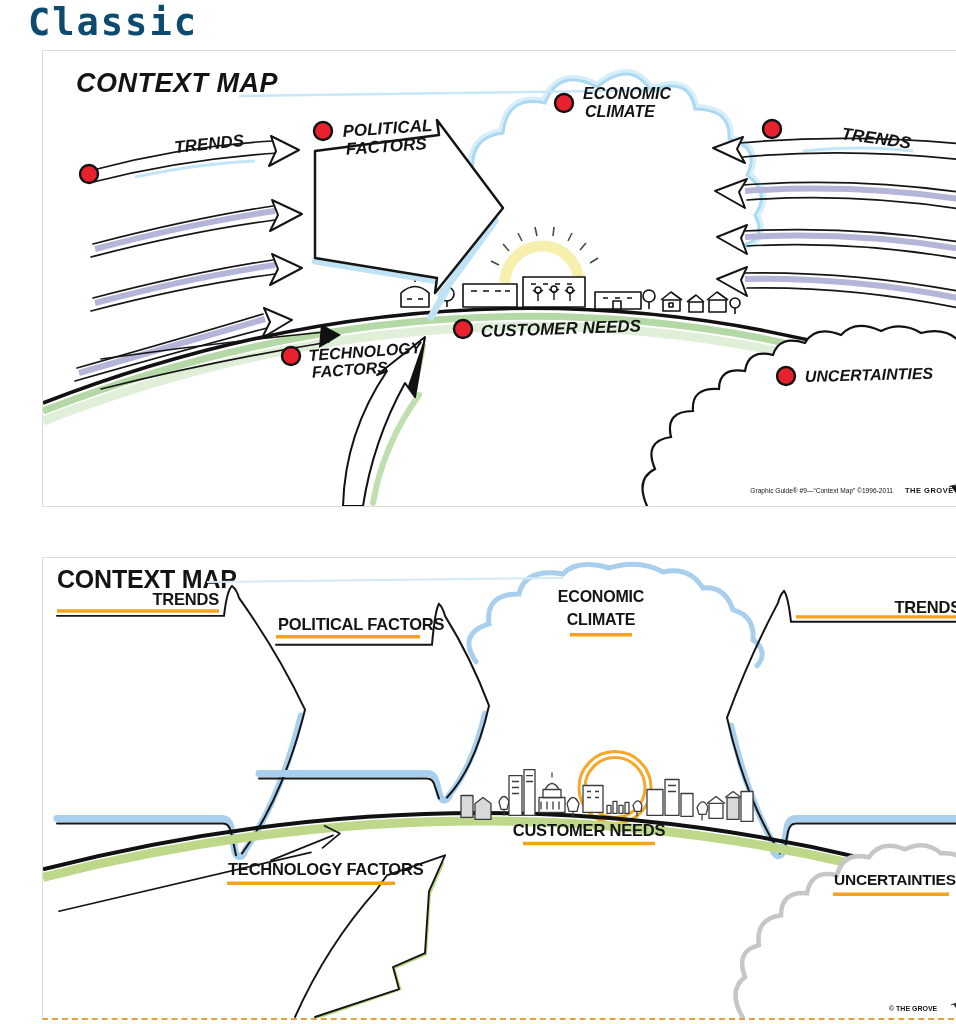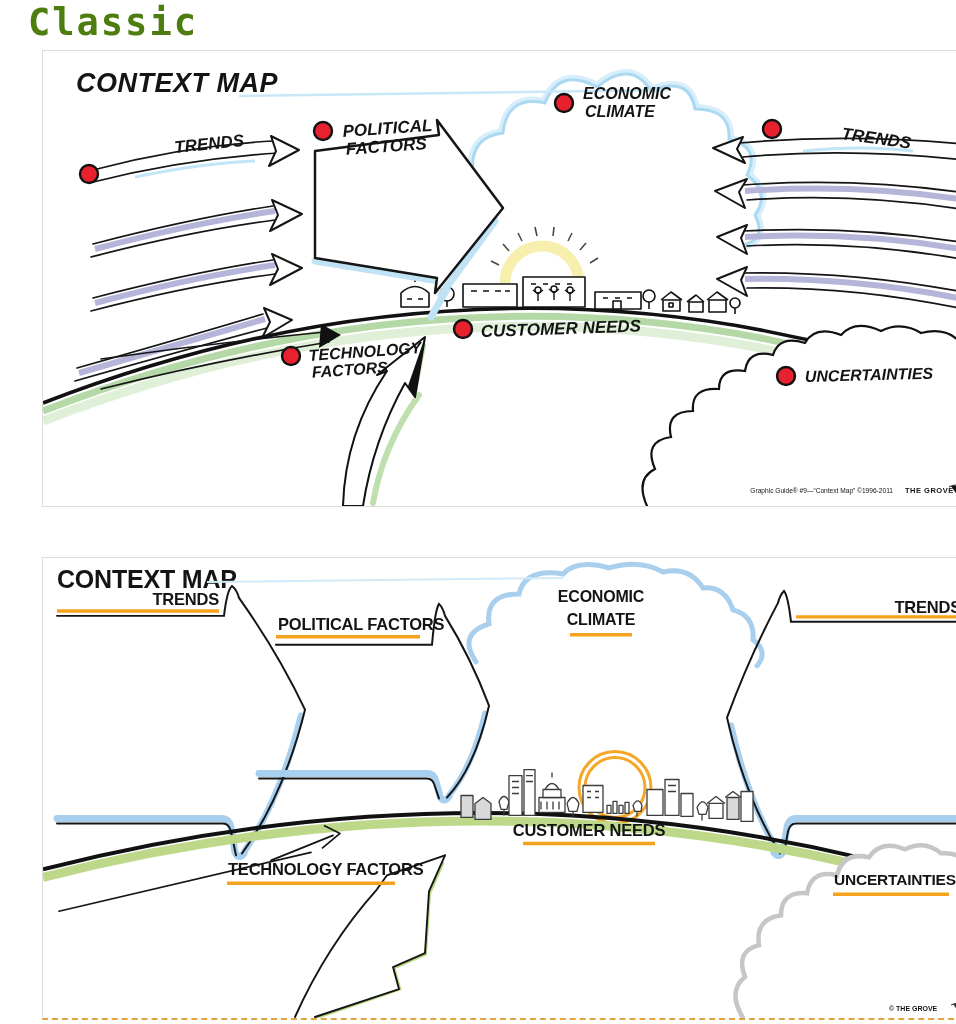--- a/index.html
+++ b/index.html
@@ -1,19 +1,19 @@
 <!DOCTYPE html>
 <html><head>
 <meta charset="utf-8">
 <style>
   html,body{margin:0;padding:0;background:#ffffff;}
   .page{position:relative;width:956px;height:1024px;background:#fff;overflow:hidden;
         font-family:"Liberation Sans",sans-serif;}
   .heading{position:absolute;left:28px;font-family:"DejaVu Sans Mono",monospace;
-           font-weight:bold;font-size:37px;letter-spacing:2px;color:#4d7c0f;}
+           font-weight:bold;font-size:37px;letter-spacing:2px;color:#0c4a6e;}
   .heading.classic{top:1px;}
   .heading.modern{top:508px;}
   .panel{position:absolute;left:12px;width:932px;box-sizing:border-box;
          border:1px solid #dcdcdc;background:#fff;margin-left:30px;}
   .panel.classic{top:50px;height:457px;}
   .panel.modern{top:557px;height:463px;border-bottom:2px dashed #e2a23c;}
   .panel svg{display:block;width:100%;height:100%;}
   svg text{font-family:"Liberation Sans",sans-serif;fill:#141414;}
   .cl-label{font-style:italic;font-weight:bold;}
   .md-label{font-weight:bold;letter-spacing:-0.2px;}

